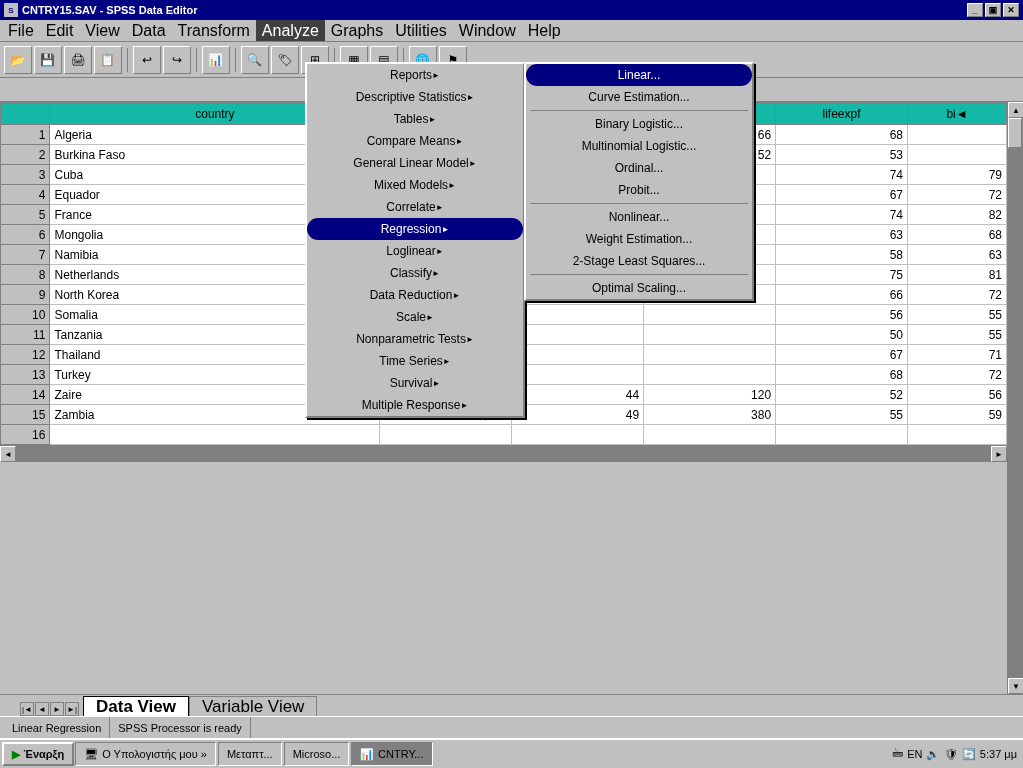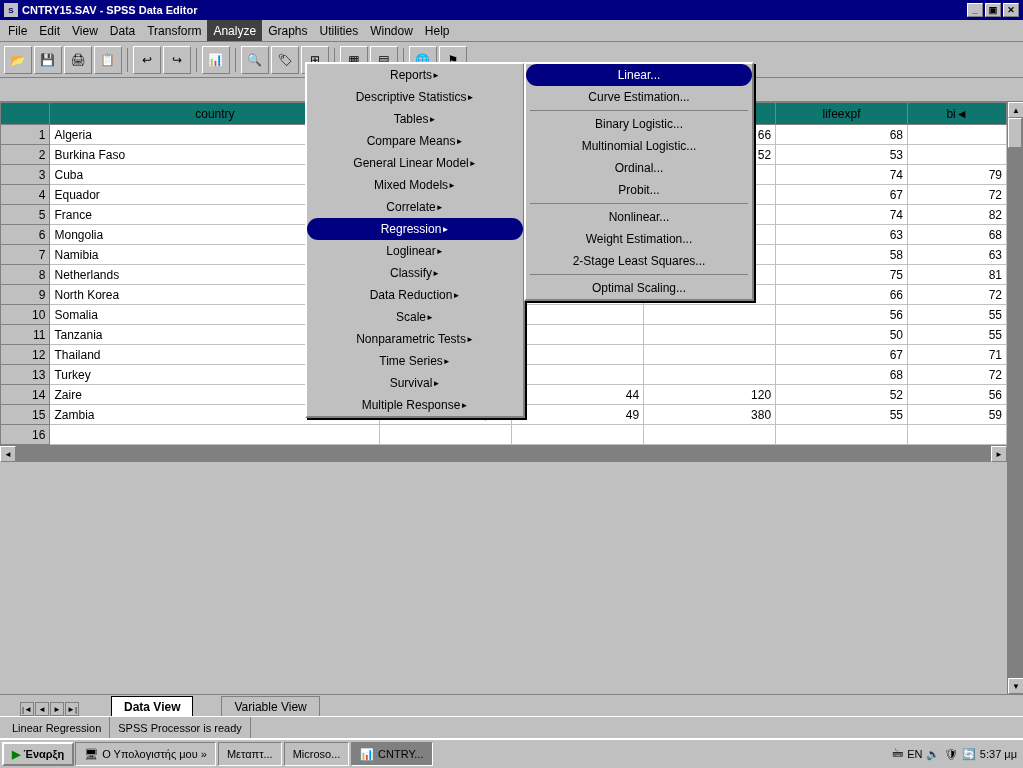--- a/index.html
+++ b/index.html
@@ -59,21 +59,21 @@
     .menu-bar {
       background: #c0c0c0;
       height: 22px;
       display: flex;
       align-items: center;
       border-bottom: 1px solid #808080;
       padding: 0 2px;
     }
     .menu-item {
       padding: 2px 6px;
-      font-size: 12px;
+      font-size: 16px;
       cursor: pointer;
       height: 100%;
       display: flex;
       align-items: center;
     }
     .menu-item:hover, .menu-item.active {
       background: #000080;
       color: white;
     }
     .menu-item.active {
@@ -137,21 +137,21 @@
       display: flex;
       align-items: center;
       justify-content: center;
       font-size: 8px;
     }
     .data-grid {
       border-collapse: collapse;
       width: 100%;
     }
     .data-grid th {
-      background: #0f766e;
+      background: #14b8a6;
       border: 1px solid #808080;
       padding: 2px 6px;
       font-size: 12px;
       font-weight: normal;
       text-align: center;
       height: 22px;
       white-space: nowrap;
     }
     .data-grid td {
       border: 1px solid #c0c0c0;
@@ -176,29 +176,28 @@
     .tab-bar {
       background: #c0c0c0;
       display: flex;
       align-items: flex-end;
       height: 22px;
       border-top: 1px solid #808080;
       padding-left: 20px;
     }
     .tab {
       padding: 2px 12px;
-      font-size: 12px;
+      font-size: 17px;
       border: 1px solid #808080;
       border-bottom: none;
       background: #c0c0c0;
       cursor: pointer;
       height: 20px;
       display: flex;
       align-items: center;
-      margin-left: 28px;
     }
     .tab.active {
       background: white;
       font-weight: bold;
       border-color: #000000;
     }
     .tab-arrows {
       display: flex;
       align-items: center;
       gap: 1px;

